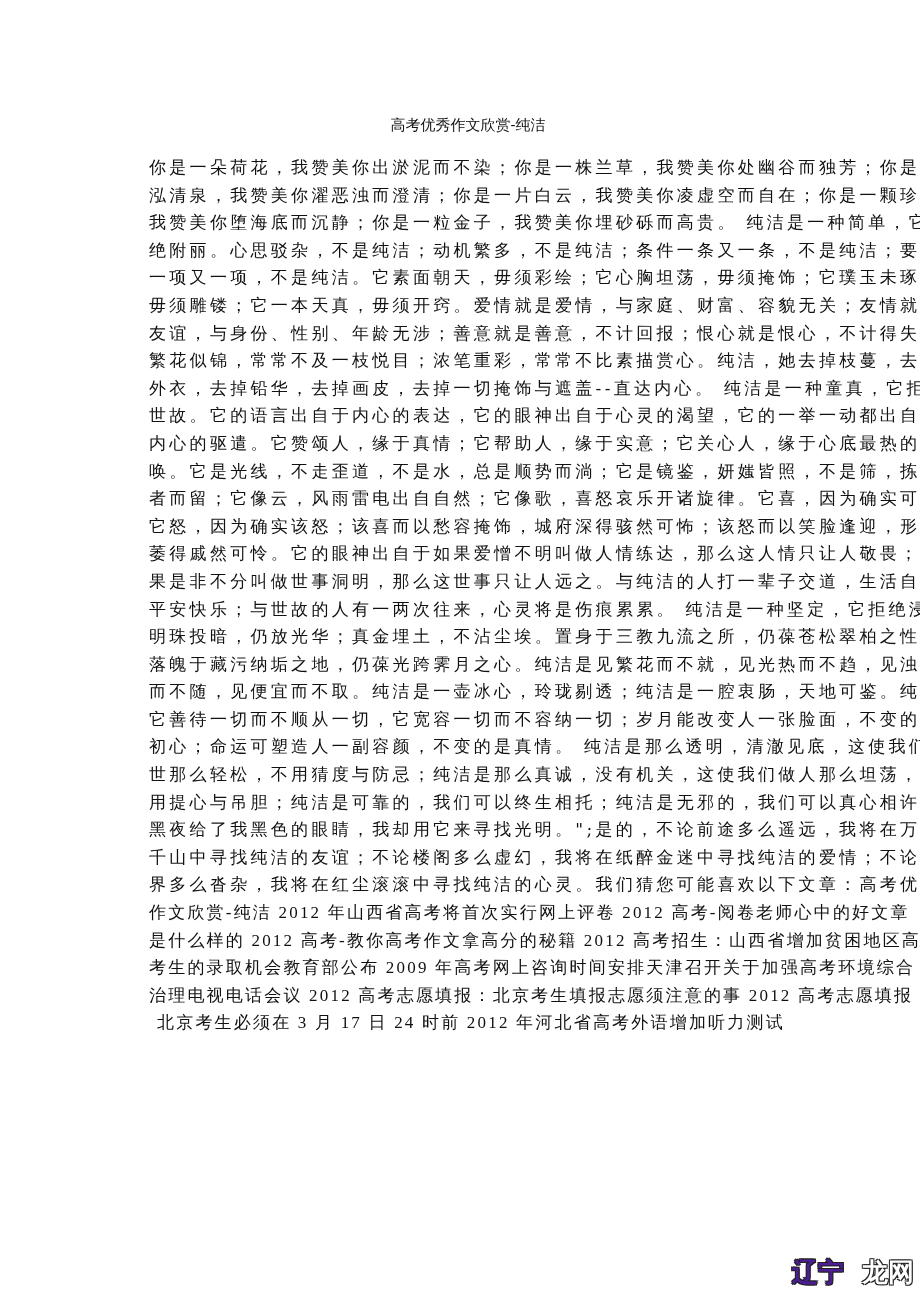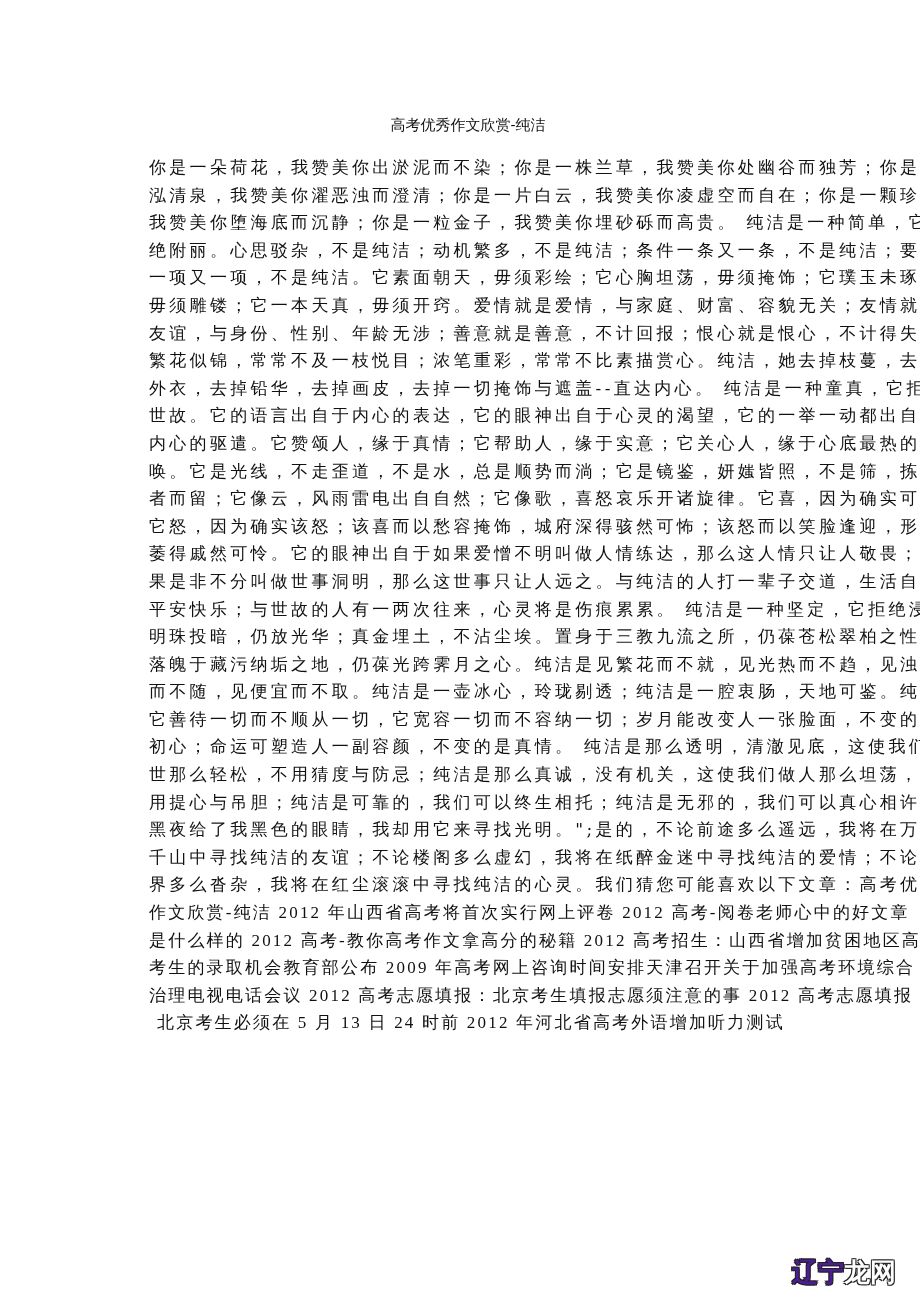--- a/index.html
+++ b/index.html
@@ -15,21 +15,21 @@
   }
   .line { height: 27.6px; line-height: 27.6px; white-space: nowrap; letter-spacing: 3.3px; }
   .line.latin { font-family: Liberation Serif, serif; letter-spacing: 2.2px; }
   .line.last { padding-left: 8px; }
   .watermark {
     position: absolute; left: 784px; top: 1256px; height: 32px;
     font-family: "DejaVu Sans", sans-serif; font-weight: bold; font-size: 26px; line-height: 32px;
     letter-spacing: 0px;
   }
   .wm-red { color: #4c1d95; text-shadow: -1px -1px 0 #222, 1px -1px 0 #222, -1px 1px 0 #222, 1px 1px 0 #222; }
-  .wm-white { color: #ffffff; text-shadow: -1px -1px 0 #222, 1px -1px 0 #222, -1px 1px 0 #222, 1px 1px 0 #222; }
+  .wm-white { color: #ffffff; text-shadow: -1px -1px 0 #222, 1px -1px 0 #222, -1px 1px 0 #222, 1px 1px 0 #222; margin-left: 18px; }
 </style>
 </head>
 <body>
 
 <div class="page">
   <div class="title">高考优秀作文欣赏-纯洁</div>
 
   <div class="body-text">
     <div class="line">你是一朵荷花，我赞美你出淤泥而不染；你是一株兰草，我赞美你处幽谷而独芳；你是一</div>
     <div class="line">泓清泉，我赞美你濯恶浊而澄清；你是一片白云，我赞美你凌虚空而自在；你是一颗珍珠，</div>
@@ -55,19 +55,19 @@
     <div class="line">初心；命运可塑造人一副容颜，不变的是真情。  纯洁是那么透明，清澈见底，这使我们处</div>
     <div class="line">世那么轻松，不用猜度与防忌；纯洁是那么真诚，没有机关，这使我们做人那么坦荡，不</div>
     <div class="line">用提心与吊胆；纯洁是可靠的，我们可以终生相托；纯洁是无邪的，我们可以真心相许。"</div>
     <div class="line">黑夜给了我黑色的眼睛，我却用它来寻找光明。";是的，不论前途多么遥远，我将在万水</div>
     <div class="line">千山中寻找纯洁的友谊；不论楼阁多么虚幻，我将在纸醉金迷中寻找纯洁的爱情；不论世</div>
     <div class="line">界多么沓杂，我将在红尘滚滚中寻找纯洁的心灵。我们猜您可能喜欢以下文章：高考优秀</div>
     <div class="line latin">作文欣赏-纯洁 2012 年山西省高考将首次实行网上评卷 2012 高考-阅卷老师心中的好文章</div>
     <div class="line latin">是什么样的 2012 高考-教你高考作文拿高分的秘籍 2012 高考招生：山西省增加贫困地区高</div>
     <div class="line latin">考生的录取机会教育部公布 2009 年高考网上咨询时间安排天津召开关于加强高考环境综合</div>
     <div class="line latin">治理电视电话会议 2012 高考志愿填报：北京考生填报志愿须注意的事 2012 高考志愿填报：</div>
-    <div class="line latin last">北京考生必须在 5 月 13 日 24 时前 2012 年河北省高考外语增加听力测试</div>
+    <div class="line latin last">北京考生必须在 3 月 17 日 24 时前 2012 年河北省高考外语增加听力测试</div>
   </div>
 
   <div class="watermark">
     <span class="wm-red">辽宁</span><span class="wm-white">龙网</span>
   </div>
 </div>
 
 </body></html>

